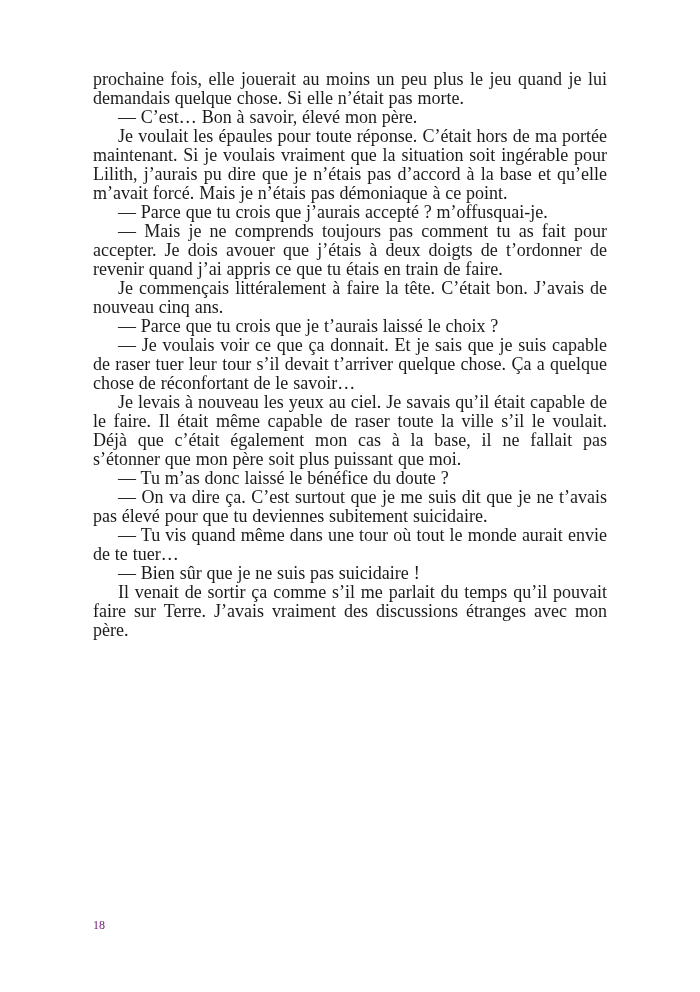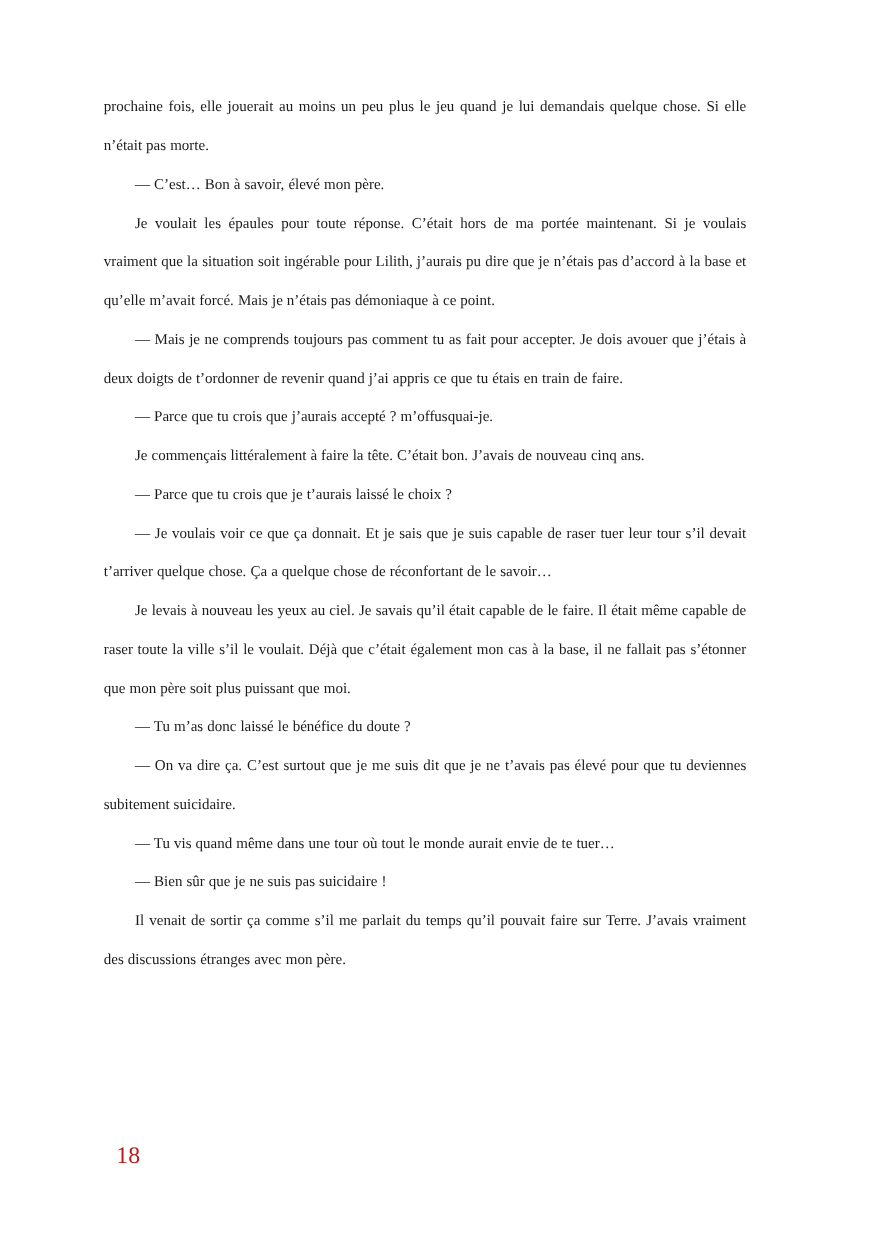--- a/index.html
+++ b/index.html
@@ -13,57 +13,57 @@
   .book-page {
     position: relative;
     width: 700px;
     height: 992px;
     background: #ffffff;
     font-family: "Liberation Serif", "DejaVu Serif", serif;
     color: #1b1b1b;
   }
   .text-block {
     position: absolute;
-    left: 83px;
+    left: 93px;
     top: 70px;
     width: 514px;
-    font-size: 12px;
-    line-height: 31px;
+    font-size: 18px;
+    line-height: 19px;
     text-align: justify;
     text-rendering: optimizeLegibility;
   }
   .text-block p {
     margin: 0;
     padding: 0;
     text-indent: 25px;
     word-spacing: 0.02em;
   }
   .text-block p.continuation {
     text-indent: 0;
   }
   .page-number {
     position: absolute;
     left: 93px;
     top: 913px;
-    font-size: 19px;
+    font-size: 12px;
     line-height: 24px;
-    color: #b91c1c;
+    color: #701a75;
   }
 </style>
 </head>
 <body>
 
 <div class="book-page">
 
   <div class="text-block">
     <p class="continuation">prochaine fois, elle jouerait au moins un peu plus le jeu quand je lui demandais quelque chose. Si elle n’était pas morte.</p>
     <p>— C’est… Bon à savoir, élevé mon père.</p>
     <p>Je voulait les épaules pour toute réponse. C’était hors de ma portée maintenant. Si je voulais vraiment que la situation soit ingérable pour Lilith, j’aurais pu dire que je n’étais pas d’accord à la base et qu’elle m’avait forcé. Mais je n’étais pas démoniaque à ce point.</p>
+    <p>— Parce que tu crois que j’aurais accepté&nbsp;? m’offusquai-je.</p>
     <p>— Mais je ne comprends toujours pas comment tu as fait pour accepter. Je dois avouer que j’étais à deux doigts de t’ordonner de revenir quand j’ai appris ce que tu étais en train de faire.</p>
-    <p>— Parce que tu crois que j’aurais accepté&nbsp;? m’offusquai-je.</p>
     <p>Je commençais littéralement à faire la tête. C’était bon. J’avais de nouveau cinq ans.</p>
     <p>— Parce que tu crois que je t’aurais laissé le choix&nbsp;?</p>
     <p>— Je voulais voir ce que ça donnait. Et je sais que je suis capable de raser tuer leur tour s’il devait t’arriver quelque chose. Ça a quelque chose de réconfortant de le savoir…</p>
     <p>Je levais à nouveau les yeux au ciel. Je savais qu’il était capable de le faire. Il était même capable de raser toute la ville s’il le voulait. Déjà que c’était également mon cas à la base, il ne fallait pas s’étonner que mon père soit plus puissant que moi.</p>
     <p>— Tu m’as donc laissé le bénéfice du doute&nbsp;?</p>
     <p>— On va dire ça. C’est surtout que je me suis dit que je ne t’avais pas élevé pour que tu deviennes subitement suicidaire.</p>
     <p>— Tu vis quand même dans une tour où tout le monde aurait envie de te tuer…</p>
     <p>— Bien sûr que je ne suis pas suicidaire&nbsp;!</p>
     <p>Il venait de sortir ça comme s’il me parlait du temps qu’il pouvait faire sur Terre. J’avais vraiment des discussions étranges avec mon père.</p>
   </div>

